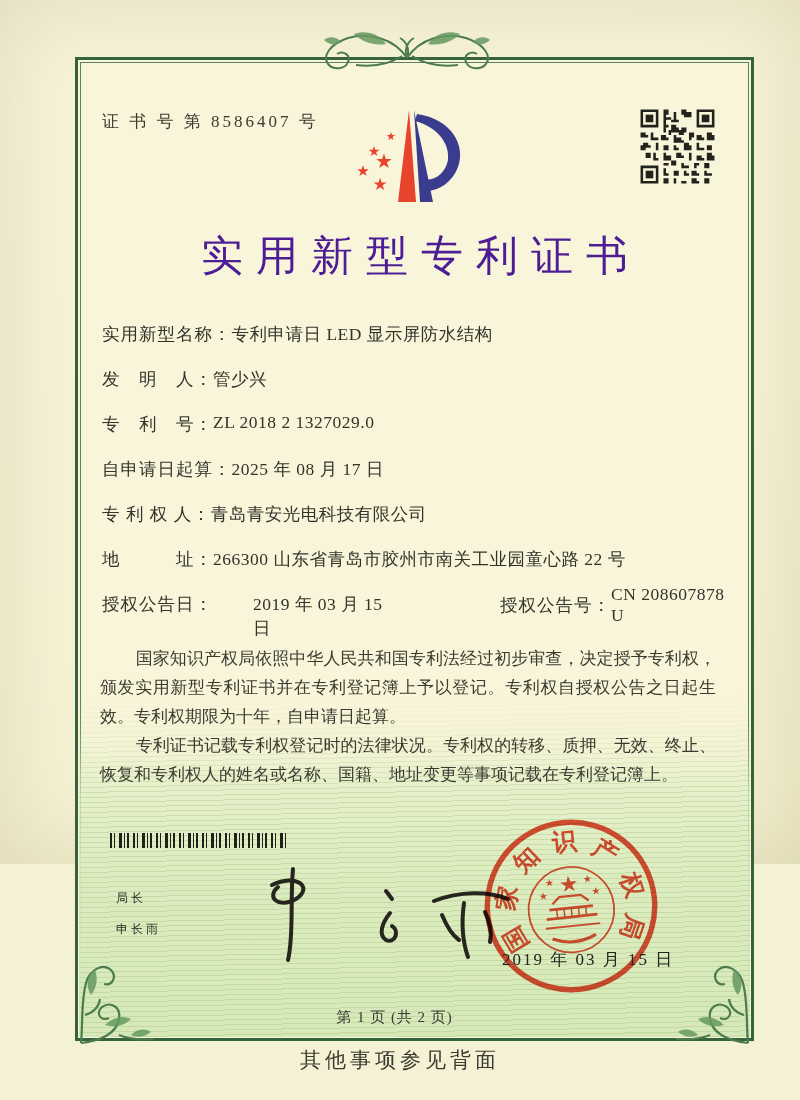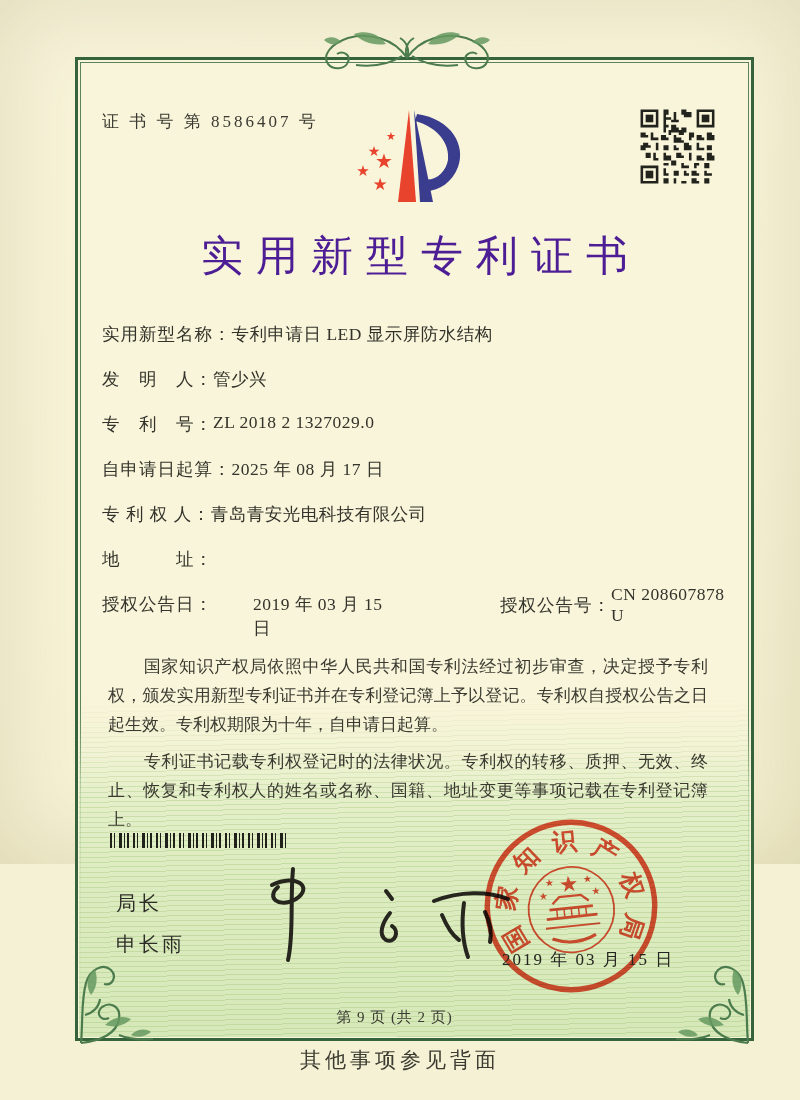--- a/index.html
+++ b/index.html
@@ -48,30 +48,30 @@
   .row{height:26px;margin-bottom:19px;font-size:17.5px;color:#33332b;display:flex;}
   .flabel{white-space:pre;letter-spacing:1px;}
   .fvalue{letter-spacing:.5px;}
   .row-grant{margin-top:9px;gap:40px;}
   .grant-no{margin-left:62px;display:flex;align-items:center;}
   
   .body-text{
     position:absolute;left:22px;top:584px;width:616px;
     font-size:17px;line-height:29px;color:#3a3a30;text-align:justify;
   }
-  .body-text p{margin:8px;text-indent:2.1em;}
+  .body-text p{margin:0;text-indent:2.1em;}
   
   .barcode{
     position:absolute;left:32px;top:773px;width:176px;height:15px;
     background:repeating-linear-gradient(90deg,
       #21211c 0 2px,transparent 2px 4px,#21211c 4px 5px,transparent 5px 9px,
       #21211c 9px 12px,transparent 12px 14px,#21211c 14px 15px,transparent 15px 17px,
       #21211c 17px 19px,transparent 19px 23px);
   }
-  .signer{position:absolute;left:38px;top:830px;font-size:20px;color:#2e2e28;letter-spacing:3px;}
+  .signer{position:absolute;left:38px;top:830px;font-size:12px;color:#2e2e28;letter-spacing:3px;}
   .signer div{margin-bottom:14px;}
   .signature{position:absolute;left:160px;top:795px;width:280px;height:110px;}
   .seal{position:absolute;left:402px;top:755px;width:182px;height:182px;transform:rotate(-6deg);opacity:.93;mix-blend-mode:multiply;}
   .seal svg{width:100%;height:100%;}
   .seal-date{
     position:absolute;left:415px;top:888px;width:190px;
     font-size:17px;letter-spacing:2px;color:#23231f;text-align:center;
   }
   .page-indicator{
     position:absolute;left:0;right:40px;top:948px;text-align:center;
@@ -185,20 +185,21 @@
       <div class="row">
         <span class="flabel">自申请日起算：</span>
         <span class="fvalue">2025 年 08 月 17 日</span>
       </div>
       <div class="row">
         <span class="flabel">专 利 权 人：</span>
         <span class="fvalue">青岛青安光电科技有限公司</span>
       </div>
       <div class="row">
         <span class="flabel">地　　　址：</span>
+        <span class="fvalue">266300 山东省青岛市胶州市南关工业园童心路 22 号</span>
       </div>
       <div class="row row-grant">
         <span class="flabel">授权公告日：</span>
         <span class="fvalue">2019 年 03 月 15 日</span>
         <span class="grant-no">
           <span class="flabel">授权公告号：</span>
           <span class="fvalue">CN 208607878 U</span>
         </span>
       </div>
     </div>
@@ -253,17 +254,17 @@
           <text x="100" y="84" font-size="24">★</text>
           <text x="79" y="76" font-size="11">★</text>
           <text x="121" y="76" font-size="11">★</text>
           <text x="71" y="90" font-size="11">★</text>
           <text x="129" y="90" font-size="11">★</text>
         </g>
       </svg>
     </div>
     <div class="seal-date">2019 年 03 月 15 日</div>
 
-    <div class="page-indicator">第 9 页 (共 2 页)</div>
+    <div class="page-indicator">第 1 页 (共 2 页)</div>
   </div>
 
   <div class="back-note">其他事项参见背面</div>
 </div>
 
 </body></html>

